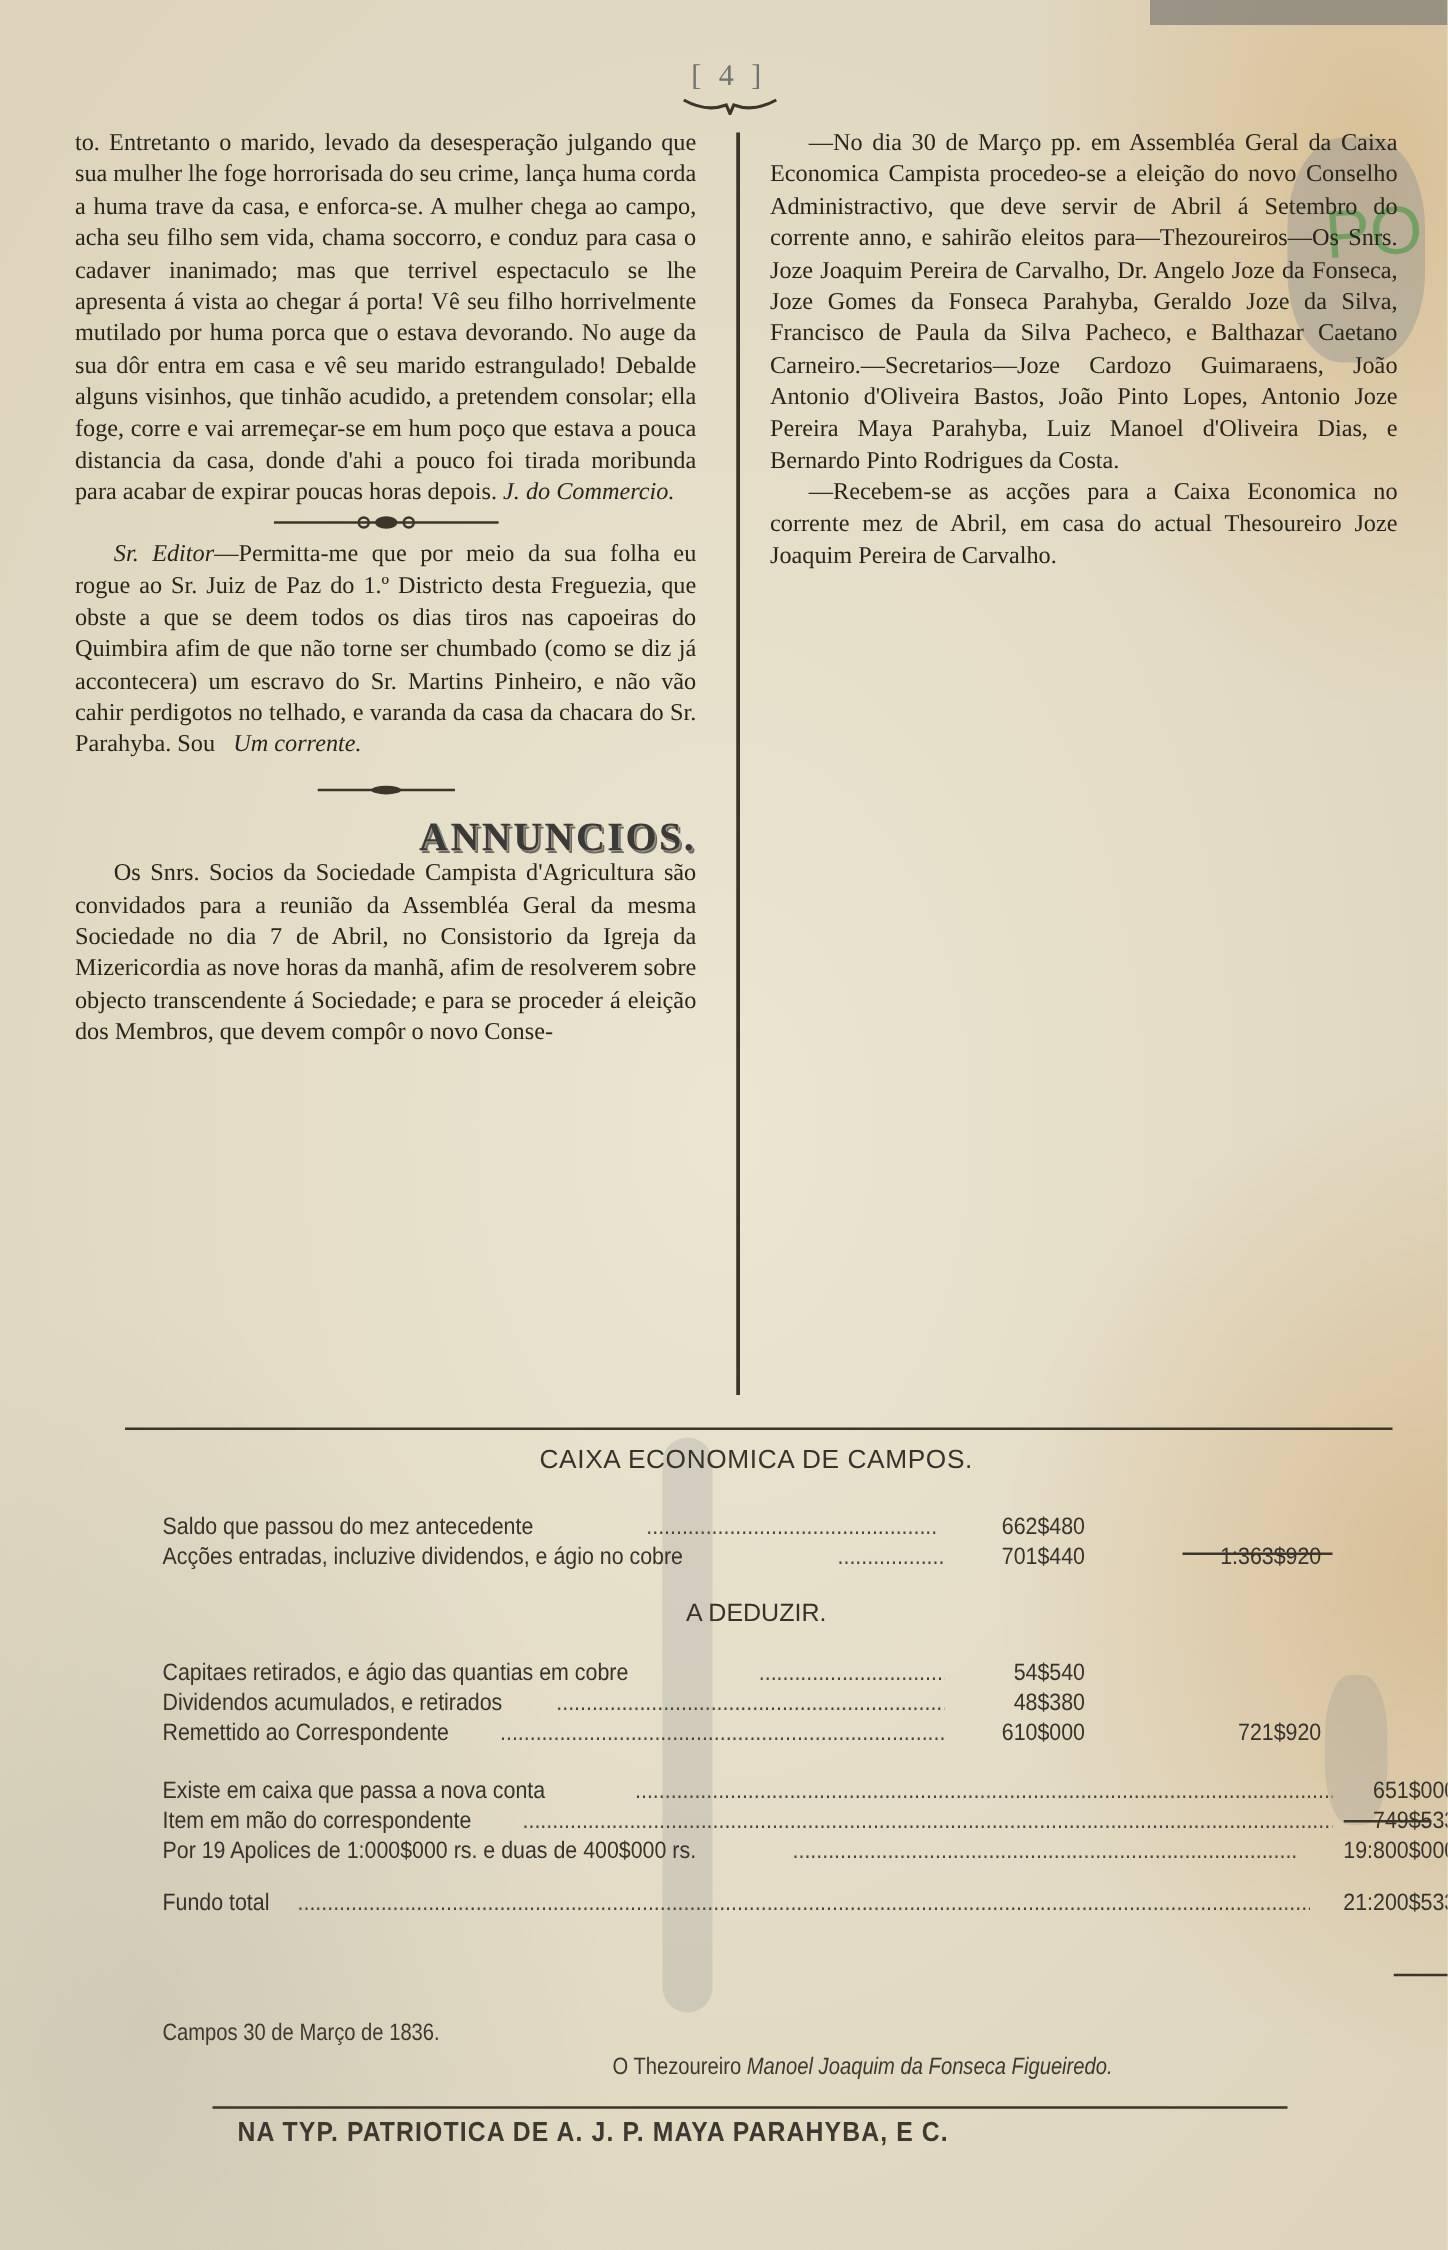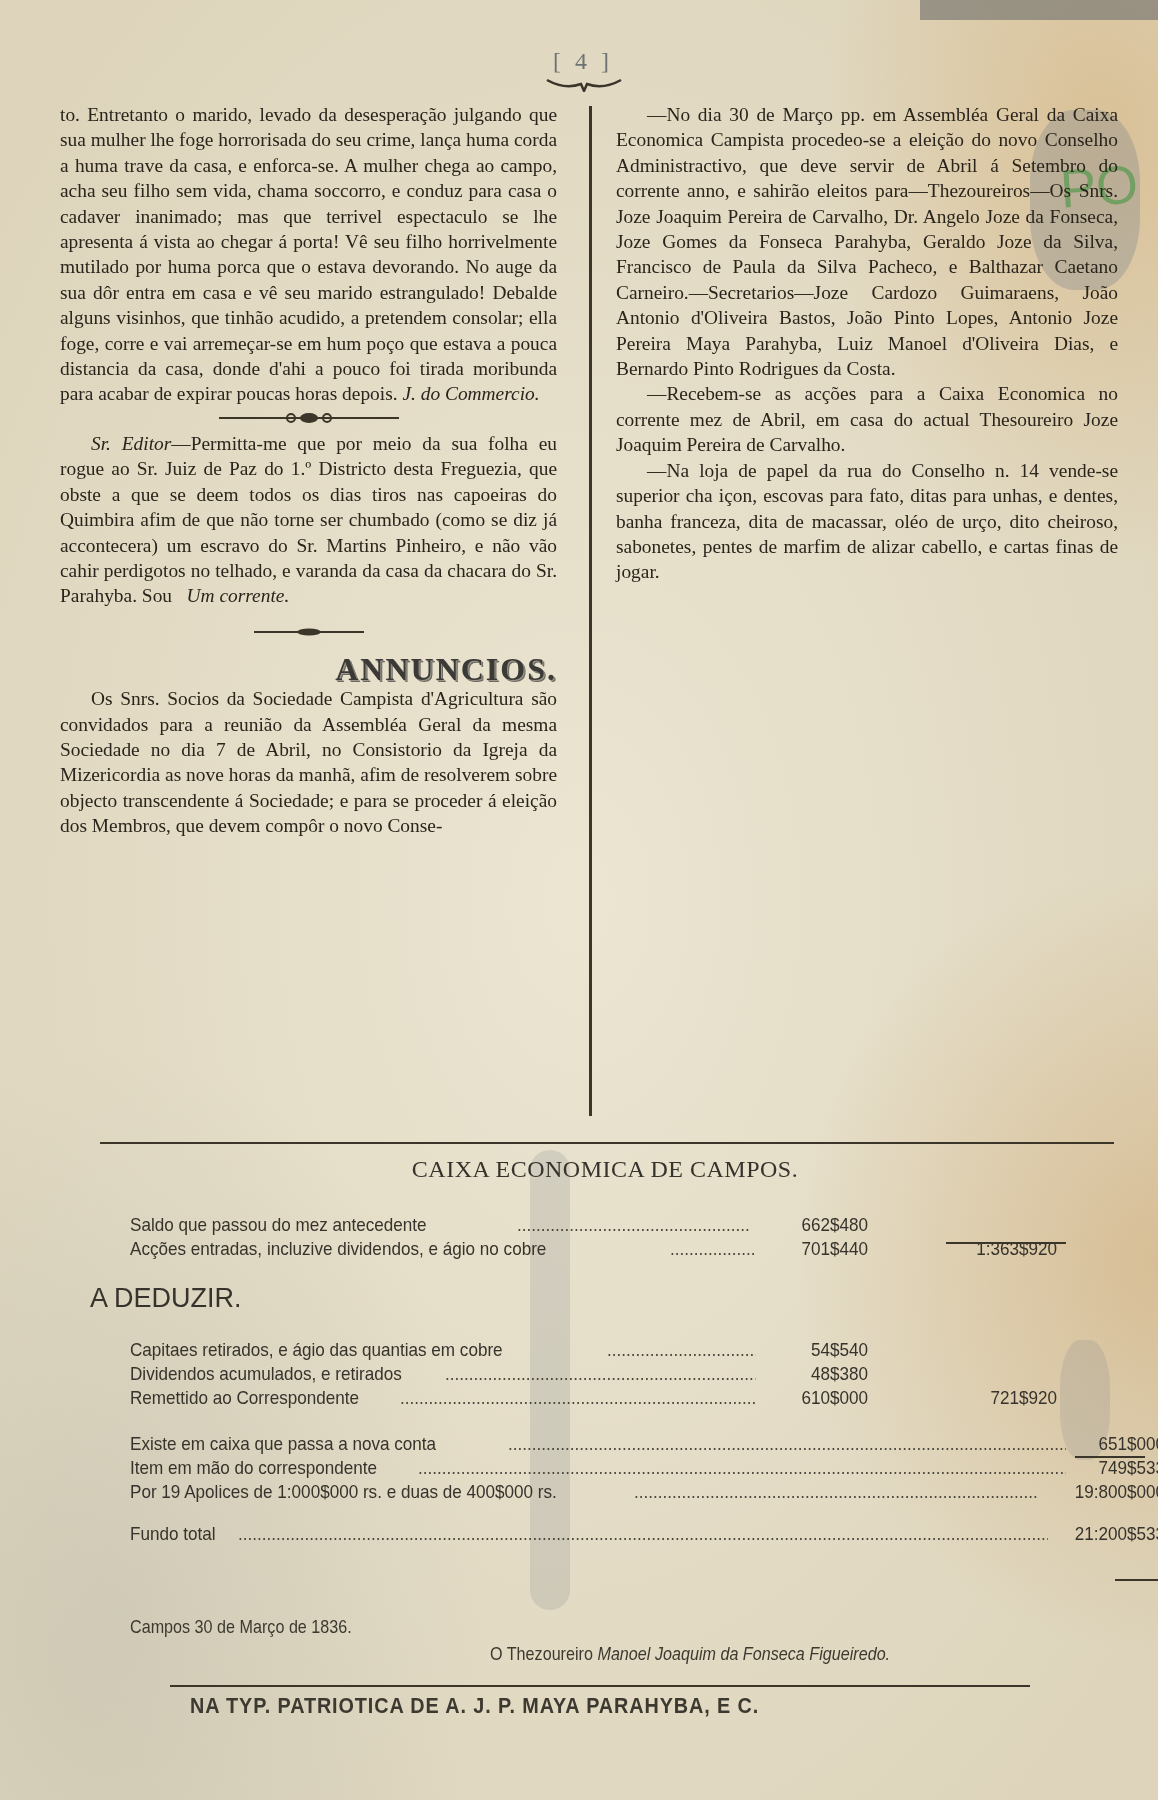--- a/index.html
+++ b/index.html
@@ -53,30 +53,30 @@
   }
   .it { font-style: italic; }
   .hr-full {
     position: absolute; left: 100px; width: 1014px; height: 2px; background: #3b352a;
   }
   .caixa {
     position: absolute; left: 130px; top: 1156px; width: 990px;
     font-family: "Liberation Sans Narrow", "Liberation Sans", sans-serif;
     font-stretch: condensed; color: #36332c;
   }
-  .caixa .title { text-align: center; font-size: 24px; margin-left: -40px; letter-spacing: .5px; font-family: Liberation Serif, serif; }
+  .caixa .title { text-align: center; font-size: 21px; margin-left: -40px; letter-spacing: .5px; }
   .row {
     position: relative; height: 24px; font-size: 19px; line-height: 24px;
     transform: scaleX(0.9); transform-origin: left center; white-space: nowrap;
   }
   .row .lbl { position: absolute; left: 0; }
   .row .dots { position: absolute; overflow: hidden; color: #4a463d; }
   .row .amt { position: absolute; text-align: right; }
   .sum-line { position: absolute; height: 2px; background: #3b352a; }
-  .subhead { text-align: left; font-size: 27px; margin: 0; }
+  .subhead { text-align: center; font-size: 20px; margin: 0; }
   .date { position: absolute; left: 130px; top: 1616px; font-size: 19px;
     font-family: "Liberation Sans", sans-serif; transform: scaleX(.85); transform-origin: left; color:#3c3930; }
   .sig { position: absolute; left: 490px; top: 1643px; font-size: 19px;
     font-family: "Liberation Sans", sans-serif; transform: scaleX(.85); transform-origin: left; color:#3c3930; }
   .sig .it { font-style: italic; }
   .imprint {
     position: absolute; left: 190px; top: 1693px; font-size: 22px; font-weight: bold;
     font-family: "Liberation Sans", sans-serif; letter-spacing: 1px; color:#3c3930;
     transform: scaleX(.9); transform-origin: left;
   }
@@ -117,21 +117,20 @@
       <line x1="0" y1="5" x2="110" y2="5" stroke="#3b352a" stroke-width="2"></line>
       <ellipse cx="55" cy="5" rx="12" ry="3.5" fill="#3b352a"></ellipse>
     </svg>
     <div class="annuncios">ANNUNCIOS.</div>
     <p class="indent">Os Snrs. Socios da Sociedade Campista d'Agricultura são convidados para a reunião da Assembléa Geral da mesma Sociedade no dia 7 de Abril, no Consistorio da Igreja da Mizericordia as nove horas da manhã, afim de resolverem sobre objecto transcendente á Sociedade; e para se proceder á eleição dos Membros, que devem compôr o novo Conse-</p>
   </div>
 
   <div class="col right">
     <p class="indent">—No dia 30 de Março pp. em Assembléa Geral da Caixa Economica Campista procedeo-se a eleição do novo Conselho Administractivo, que deve servir de Abril á Setembro do corrente anno, e sahirão eleitos para—Thezoureiros—Os Snrs. Joze Joaquim Pereira de Carvalho, Dr. Angelo Joze da Fonseca, Joze Gomes da Fonseca Parahyba, Geraldo Joze da Silva, Francisco de Paula da Silva Pacheco, e Balthazar Caetano Carneiro.—Secretarios—Joze Cardozo Guimaraens, João Antonio d'Oliveira Bastos, João Pinto Lopes, Antonio Joze Pereira Maya Parahyba, Luiz Manoel d'Oliveira Dias, e Bernardo Pinto Rodrigues da Costa.</p>
     <p class="indent">—Recebem-se as acções para a Caixa Economica no corrente mez de Abril, em casa do actual Thesoureiro Joze Joaquim Pereira de Carvalho.</p>
-    <p class="indent">—Na loja de papel da rua do Conselho n. 14 vende-se superior cha içon, escovas para fato, ditas para unhas, e dentes, banha franceza, dita de macassar, oléo de urço, dito cheiroso, sabonetes, pentes de marfim de alizar cabello, e cartas finas de jogar.</p>
   </div>
 
   <div class="hr-full" style="top:1142px"></div>
 
   <div class="caixa">
     <div class="title">CAIXA ECONOMICA DE CAMPOS.</div>
     <div style="height:30px"></div>
 
     <div class="row">
       <span class="lbl">Saldo que passou do mez antecedente</span>

